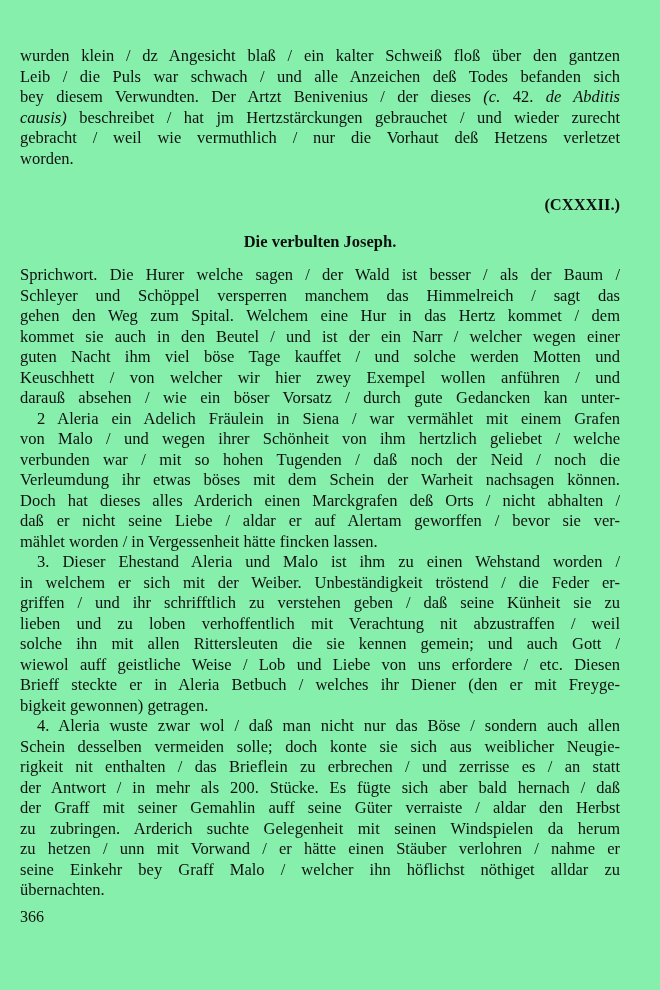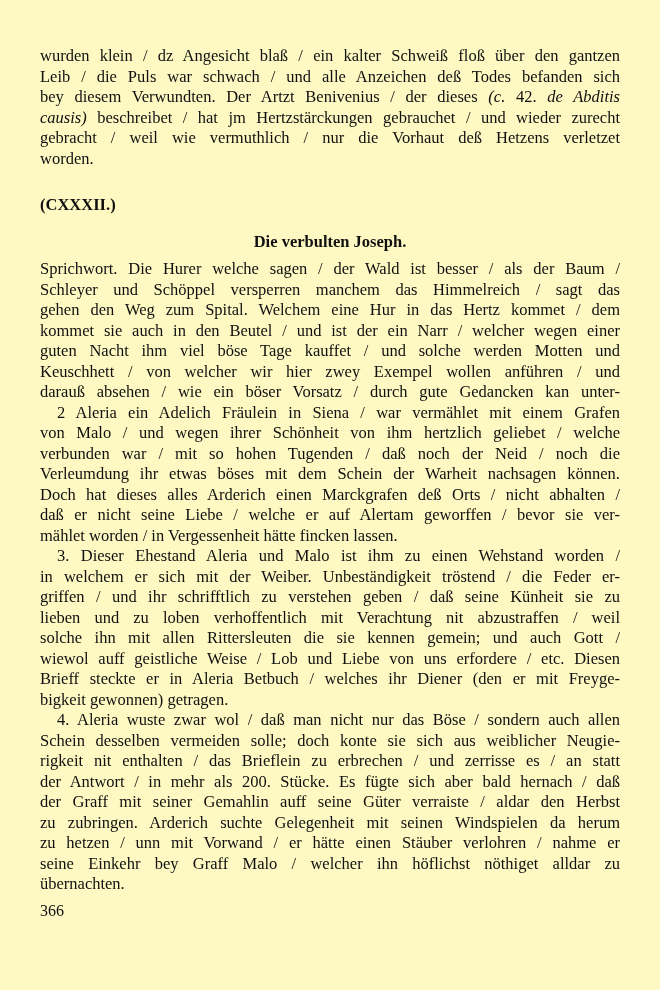--- a/index.html
+++ b/index.html
@@ -9,51 +9,51 @@
   }
   body {
     width: 660px;
     height: 990px;
     overflow: hidden;
   }
   .page {
     box-sizing: border-box;
     width: 660px;
     height: 990px;
-    padding: 46px 40px 0 40px;
+    padding: 46px 40px 0 20px;
     font-family: "Liberation Serif", "DejaVu Serif", serif;
     font-size: 16.5px;
     color: #101010;
-    background: #fef9c3;
+    background: #86efac;
   }
   .para { margin: 0; }
   .line {
     line-height: 20.5px;
     height: 20.5px;
     text-align: justify;
     text-align-last: justify;
     overflow: hidden;
   }
   .line.last {
     text-align: left;
     text-align-last: left;
   }
   .line.indent { text-indent: 17px; }
   .it { font-style: italic; }
   .chapter {
-    text-align: left;
+    text-align: right;
     font-weight: bold;
     margin-top: 26px;
     line-height: 20.5px;
   }
   .title {
     text-align: center;
     font-weight: bold;
     margin-top: 16px;
-    margin-bottom: 7px;
+    margin-bottom: 13px;
     line-height: 20.5px;
   }
   .folio {
     font-size: 16px;
     margin-top: 9px;
     line-height: 14px;
   }
 </style>
 </head>
 <body>
@@ -79,21 +79,21 @@
         <div class="line"><span>guten Nacht ihm viel böse Tage kauffet / und solche werden Motten und</span></div>
         <div class="line"><span>Keuschhett / von welcher wir hier zwey Exempel wollen anführen / und</span></div>
         <div class="line"><span>darauß absehen / wie ein böser Vorsatz / durch gute Gedancken kan unter-</span></div>
       </div>
       <div class="para">
         <div class="line indent"><span>2 Aleria ein Adelich Fräulein in Siena / war vermählet mit einem Grafen</span></div>
         <div class="line"><span>von Malo / und wegen ihrer Schönheit von ihm hertzlich geliebet / welche</span></div>
         <div class="line"><span>verbunden war / mit so hohen Tugenden / daß noch der Neid / noch die</span></div>
         <div class="line"><span>Verleumdung ihr etwas böses mit dem Schein der Warheit nachsagen können.</span></div>
         <div class="line"><span>Doch hat dieses alles Arderich einen Marckgrafen deß Orts / nicht abhalten /</span></div>
-        <div class="line"><span>daß er nicht seine Liebe / welche er auf Alertam geworffen / bevor sie ver-</span></div>
+        <div class="line"><span>daß er nicht seine Liebe / aldar er auf Alertam geworffen / bevor sie ver-</span></div>
         <div class="line last"><span>mählet worden / in Vergessenheit hätte fincken lassen.</span></div>
       </div>
       <div class="para">
         <div class="line indent"><span>3. Dieser Ehestand Aleria und Malo ist ihm zu einen Wehstand worden /</span></div>
         <div class="line"><span>in welchem er sich mit der Weiber. Unbeständigkeit tröstend / die Feder er-</span></div>
         <div class="line"><span>griffen / und ihr schrifftlich zu verstehen geben / daß seine Künheit sie zu</span></div>
         <div class="line"><span>lieben und zu loben verhoffentlich mit Verachtung nit abzustraffen / weil</span></div>
         <div class="line"><span>solche ihn mit allen Rittersleuten die sie kennen gemein; und auch Gott /</span></div>
         <div class="line"><span>wiewol auff geistliche Weise / Lob und Liebe von uns erfordere / etc. Diesen</span></div>
         <div class="line"><span>Brieff steckte er in Aleria Betbuch / welches ihr Diener (den er mit Freyge-</span></div>

